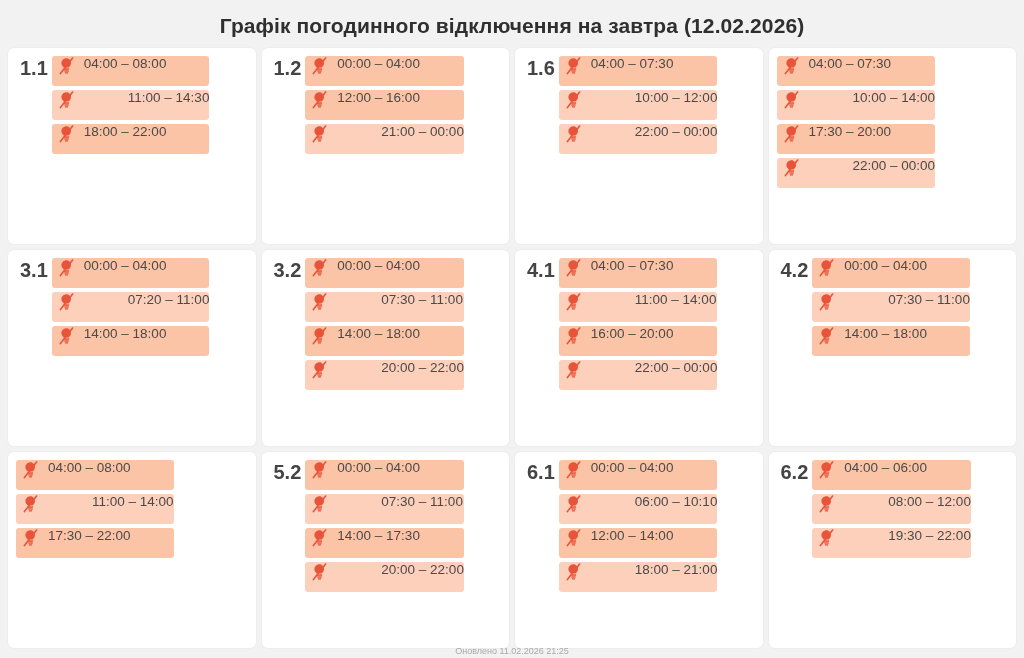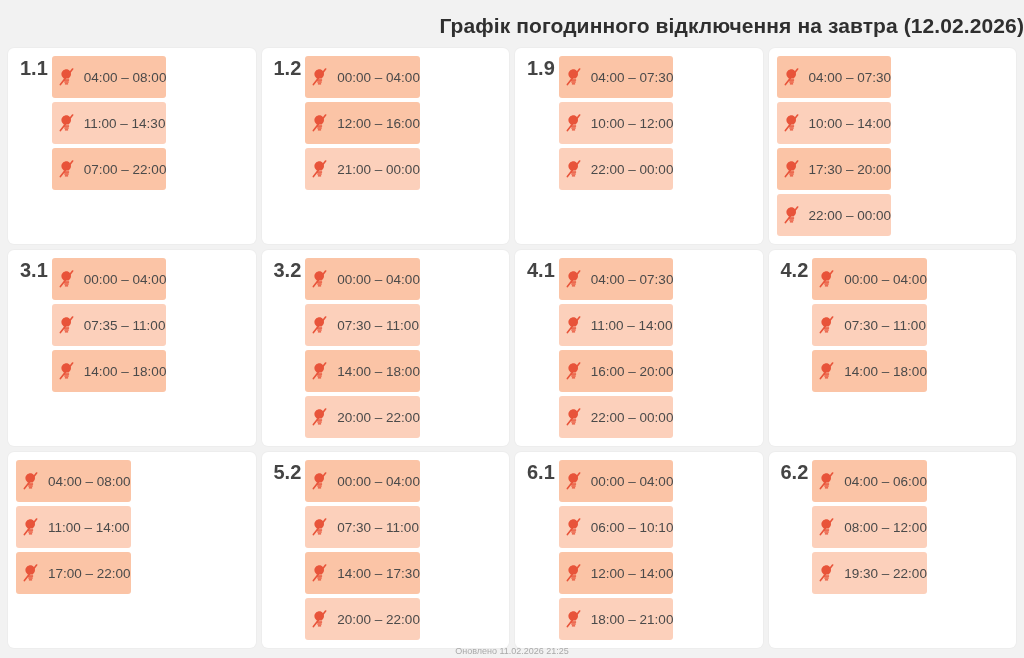--- a/index.html
+++ b/index.html
@@ -14,21 +14,21 @@
     color: #3a3a3a;
     overflow: hidden;
   }
   .page {
     width: 1024px;
     height: 658px;
     box-sizing: border-box;
     position: relative;
   }
   .title {
-    text-align: right;
+    text-align: center;
     font-size: 21px;
     font-weight: bold;
     color: #2f2f2f;
     padding: 14px 0 10px 0;
     letter-spacing: 0.1px;
   }
   .grid {
     display: grid;
     grid-template-columns: repeat(4, 1fr);
     grid-auto-rows: 196px;
@@ -53,28 +53,28 @@
     line-height: 1.05;
   }
   .slots {
     display: flex;
     flex-direction: column;
     gap: 4px;
   }
   .slot {
     background: #fbc4a6;
     border-radius: 3px;
-    height: 42px;
+    height: 30px;
     display: flex;
-    align-items: center;
     padding-left: 6px;
     box-sizing: border-box;
   }
   .slot.alt {
     background: #fcd0bb;
+    gap: 44px;
   }
   .slot-icon {
     width: 18px;
     height: 20px;
     margin-right: 8px;
     flex: 0 0 auto;
     display: inline-flex;
     align-items: center;
     justify-content: center;
   }
@@ -129,21 +129,21 @@
           <div class="slot">
             <span class="slot-icon">
               <svg width="16" height="18" viewBox="0 0 16 18">
                 <path d="M7.6 1.2 C4.6 1.2 2.4 3.4 2.4 6 c0 1.7 0.9 2.9 1.7 3.8 l0.6 0.8 h5 l0.6 -0.8 C11.1 8.9 12 7.7 12 6 c0 -2.6 -2.2 -4.8 -4.4 -4.8 z" fill="#e8543a"></path>
                 <rect x="4.9" y="11.3" width="5.2" height="1.5" fill="#e8543a"></rect>
                 <rect x="5.3" y="13.3" width="4.4" height="1.4" fill="#e8543a"></rect>
                 <rect x="5.9" y="15.2" width="3.2" height="1.3" fill="#e8543a"></rect>
                 <path d="M13.6 1.0 L1.4 16.6" stroke="#e8543a" stroke-width="1.6" stroke-linecap="round"></path>
               </svg>
             </span>
-            <span class="slot-label">07:00 – 22:00</span>
+            <span class="slot-label">18:00 – 22:00</span>
           </div>
         </div>
       </div>
       <div class="card">
         <div class="card-title">1.2</div>
         <div class="slots">
           <div class="slot">
             <span class="slot-icon">
               <svg width="16" height="18" viewBox="0 0 16 18">
                 <path d="M7.6 1.2 C4.6 1.2 2.4 3.4 2.4 6 c0 1.7 0.9 2.9 1.7 3.8 l0.6 0.8 h5 l0.6 -0.8 C11.1 8.9 12 7.7 12 6 c0 -2.6 -2.2 -4.8 -4.4 -4.8 z" fill="#e8543a"></path>
@@ -175,21 +175,21 @@
                 <rect x="5.3" y="13.3" width="4.4" height="1.4" fill="#e8543a"></rect>
                 <rect x="5.9" y="15.2" width="3.2" height="1.3" fill="#e8543a"></rect>
                 <path d="M13.6 1.0 L1.4 16.6" stroke="#e8543a" stroke-width="1.6" stroke-linecap="round"></path>
               </svg>
             </span>
             <span class="slot-label">21:00 – 00:00</span>
           </div>
         </div>
       </div>
       <div class="card">
-        <div class="card-title">1.9</div>
+        <div class="card-title">1.6</div>
         <div class="slots">
           <div class="slot">
             <span class="slot-icon">
               <svg width="16" height="18" viewBox="0 0 16 18">
                 <path d="M7.6 1.2 C4.6 1.2 2.4 3.4 2.4 6 c0 1.7 0.9 2.9 1.7 3.8 l0.6 0.8 h5 l0.6 -0.8 C11.1 8.9 12 7.7 12 6 c0 -2.6 -2.2 -4.8 -4.4 -4.8 z" fill="#e8543a"></path>
                 <rect x="4.9" y="11.3" width="5.2" height="1.5" fill="#e8543a"></rect>
                 <rect x="5.3" y="13.3" width="4.4" height="1.4" fill="#e8543a"></rect>
                 <rect x="5.9" y="15.2" width="3.2" height="1.3" fill="#e8543a"></rect>
                 <path d="M13.6 1.0 L1.4 16.6" stroke="#e8543a" stroke-width="1.6" stroke-linecap="round"></path>
               </svg>
@@ -292,21 +292,21 @@
           <div class="slot alt">
             <span class="slot-icon">
               <svg width="16" height="18" viewBox="0 0 16 18">
                 <path d="M7.6 1.2 C4.6 1.2 2.4 3.4 2.4 6 c0 1.7 0.9 2.9 1.7 3.8 l0.6 0.8 h5 l0.6 -0.8 C11.1 8.9 12 7.7 12 6 c0 -2.6 -2.2 -4.8 -4.4 -4.8 z" fill="#e8543a"></path>
                 <rect x="4.9" y="11.3" width="5.2" height="1.5" fill="#e8543a"></rect>
                 <rect x="5.3" y="13.3" width="4.4" height="1.4" fill="#e8543a"></rect>
                 <rect x="5.9" y="15.2" width="3.2" height="1.3" fill="#e8543a"></rect>
                 <path d="M13.6 1.0 L1.4 16.6" stroke="#e8543a" stroke-width="1.6" stroke-linecap="round"></path>
               </svg>
             </span>
-            <span class="slot-label">07:35 – 11:00</span>
+            <span class="slot-label">07:20 – 11:00</span>
           </div>
           <div class="slot">
             <span class="slot-icon">
               <svg width="16" height="18" viewBox="0 0 16 18">
                 <path d="M7.6 1.2 C4.6 1.2 2.4 3.4 2.4 6 c0 1.7 0.9 2.9 1.7 3.8 l0.6 0.8 h5 l0.6 -0.8 C11.1 8.9 12 7.7 12 6 c0 -2.6 -2.2 -4.8 -4.4 -4.8 z" fill="#e8543a"></path>
                 <rect x="4.9" y="11.3" width="5.2" height="1.5" fill="#e8543a"></rect>
                 <rect x="5.3" y="13.3" width="4.4" height="1.4" fill="#e8543a"></rect>
                 <rect x="5.9" y="15.2" width="3.2" height="1.3" fill="#e8543a"></rect>
                 <path d="M13.6 1.0 L1.4 16.6" stroke="#e8543a" stroke-width="1.6" stroke-linecap="round"></path>
               </svg>
@@ -491,21 +491,21 @@
           <div class="slot">
             <span class="slot-icon">
               <svg width="16" height="18" viewBox="0 0 16 18">
                 <path d="M7.6 1.2 C4.6 1.2 2.4 3.4 2.4 6 c0 1.7 0.9 2.9 1.7 3.8 l0.6 0.8 h5 l0.6 -0.8 C11.1 8.9 12 7.7 12 6 c0 -2.6 -2.2 -4.8 -4.4 -4.8 z" fill="#e8543a"></path>
                 <rect x="4.9" y="11.3" width="5.2" height="1.5" fill="#e8543a"></rect>
                 <rect x="5.3" y="13.3" width="4.4" height="1.4" fill="#e8543a"></rect>
                 <rect x="5.9" y="15.2" width="3.2" height="1.3" fill="#e8543a"></rect>
                 <path d="M13.6 1.0 L1.4 16.6" stroke="#e8543a" stroke-width="1.6" stroke-linecap="round"></path>
               </svg>
             </span>
-            <span class="slot-label">17:00 – 22:00</span>
+            <span class="slot-label">17:30 – 22:00</span>
           </div>
         </div>
       </div>
       <div class="card">
         <div class="card-title">5.2</div>
         <div class="slots">
           <div class="slot">
             <span class="slot-icon">
               <svg width="16" height="18" viewBox="0 0 16 18">
                 <path d="M7.6 1.2 C4.6 1.2 2.4 3.4 2.4 6 c0 1.7 0.9 2.9 1.7 3.8 l0.6 0.8 h5 l0.6 -0.8 C11.1 8.9 12 7.7 12 6 c0 -2.6 -2.2 -4.8 -4.4 -4.8 z" fill="#e8543a"></path>

